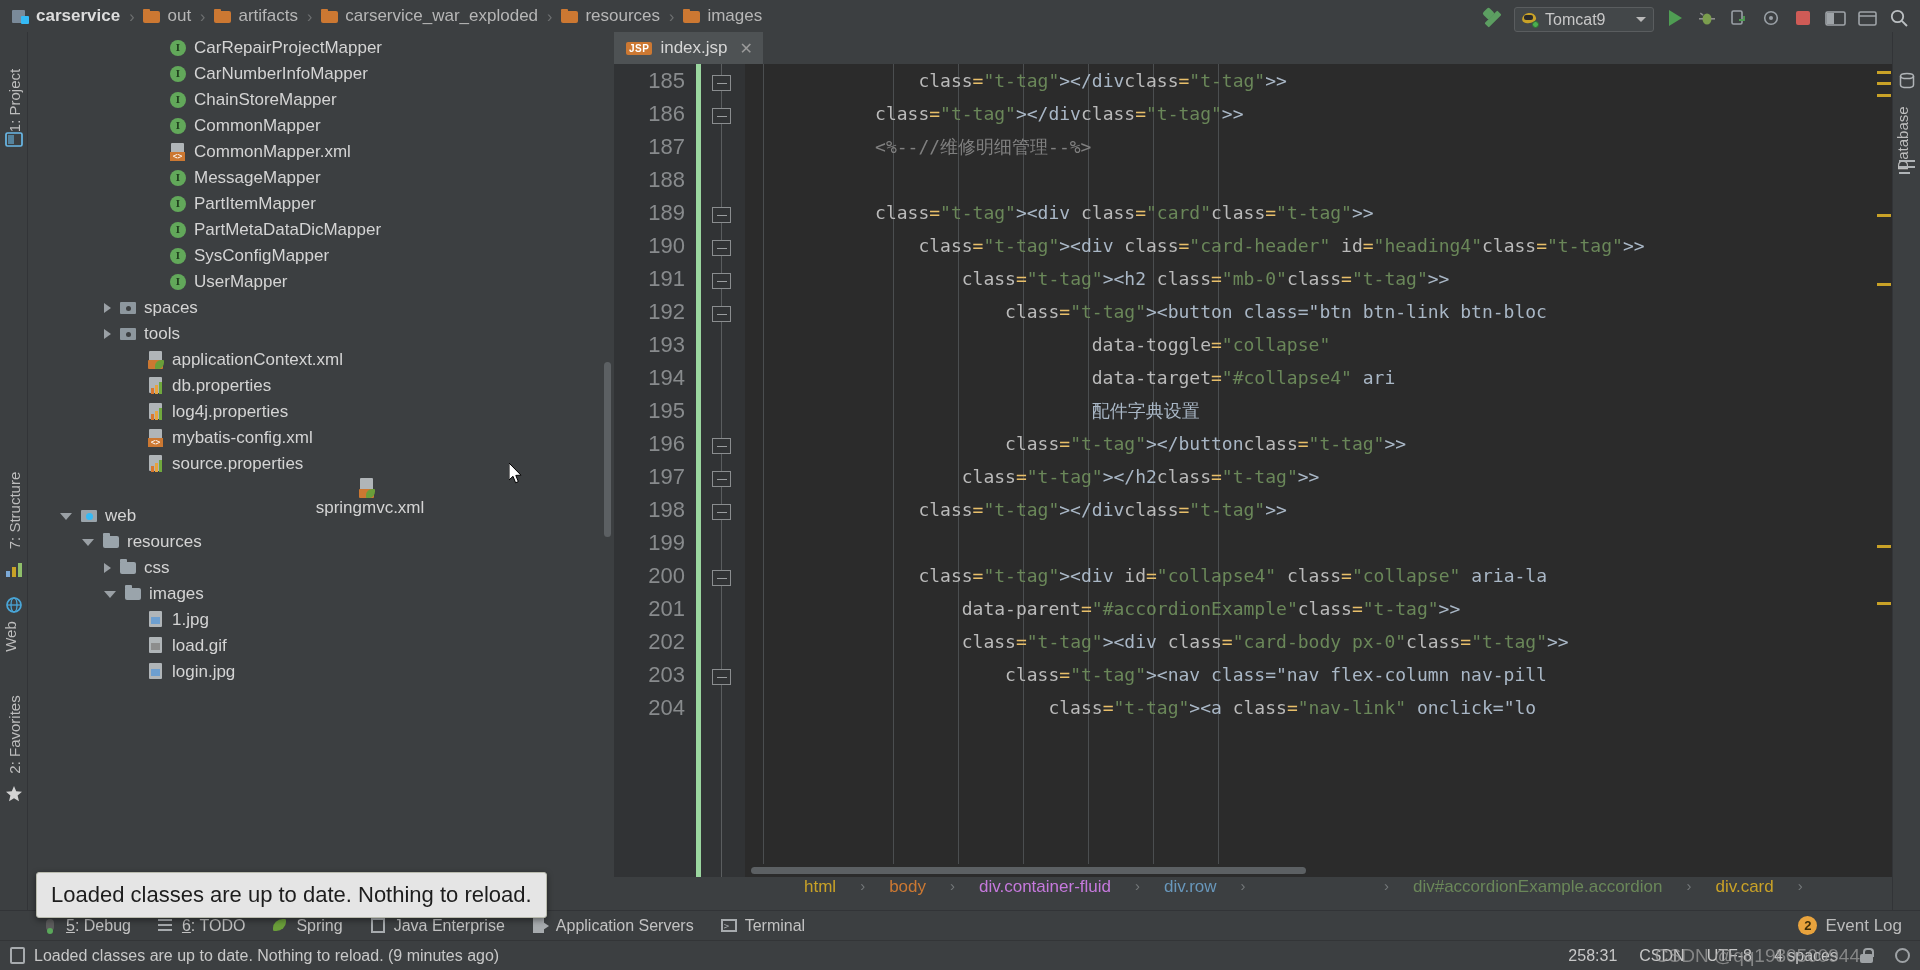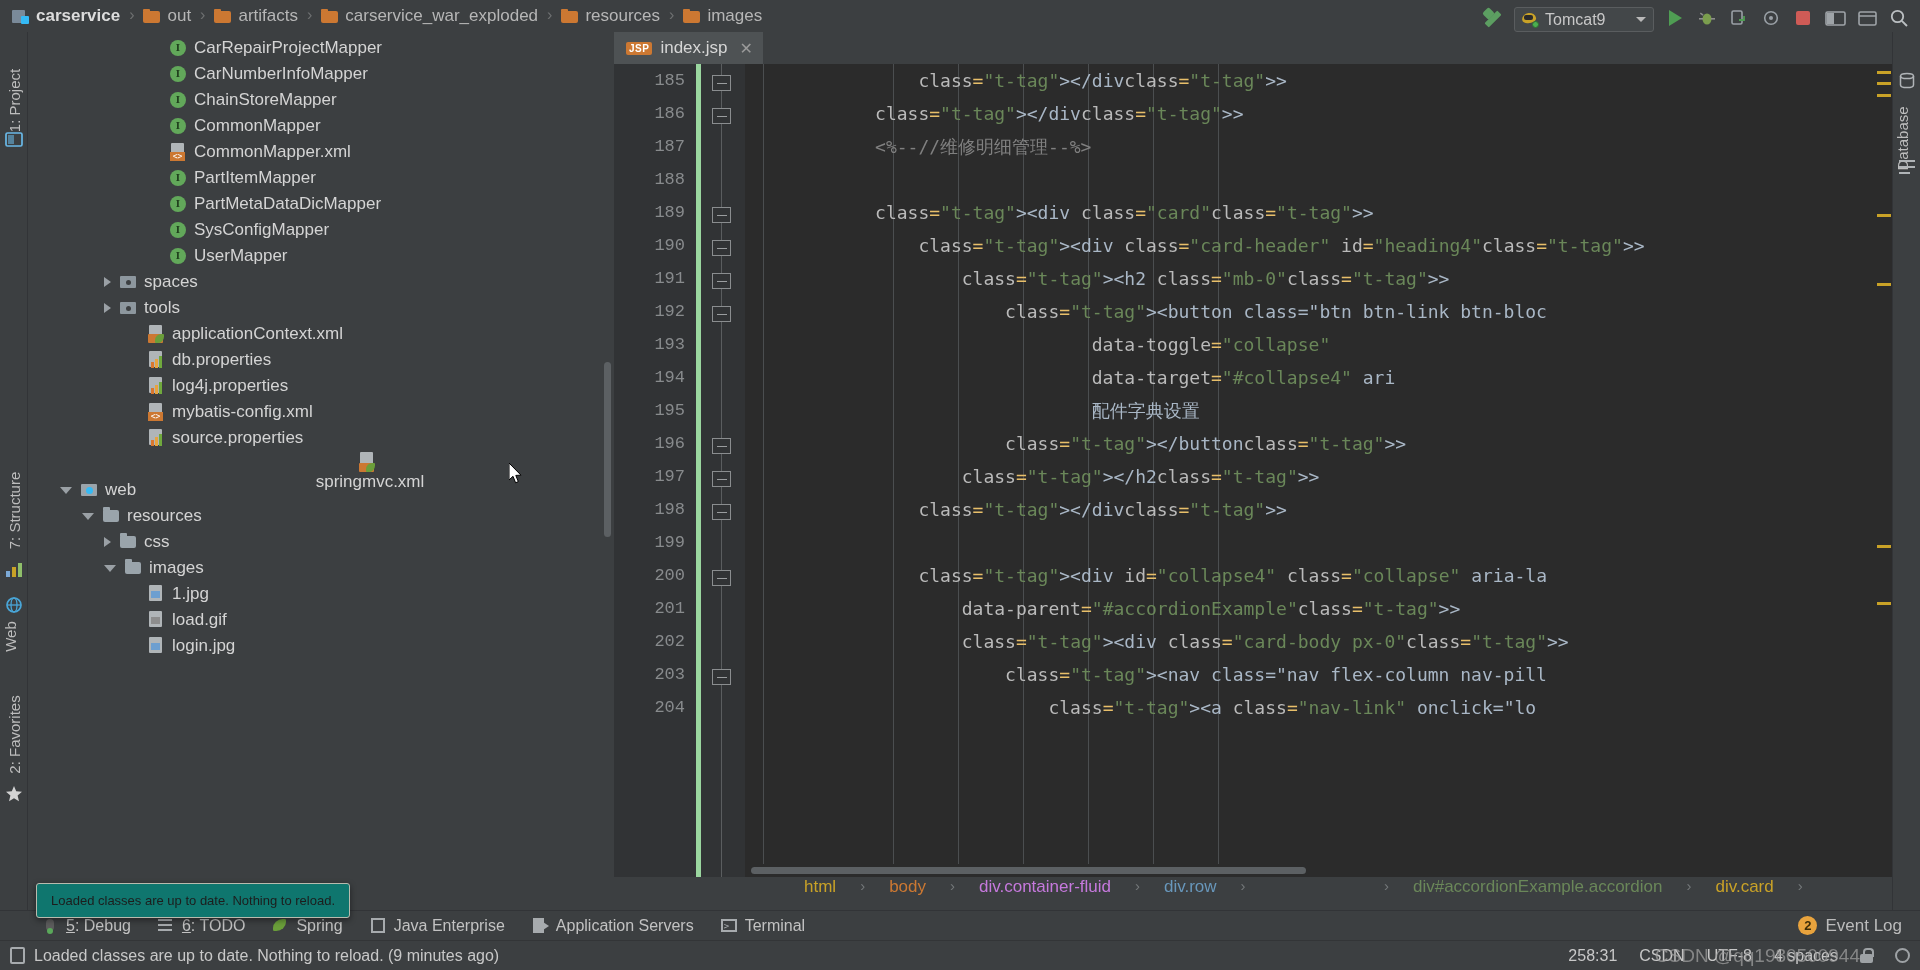--- a/index.html
+++ b/index.html
@@ -131,22 +131,22 @@
   .ic.fweb i{position:absolute;left:7px;top:6px;width:7px;height:7px;border-radius:50%;background:#35baf5;}
   
   .ic.img:before{content:"";position:absolute;left:3px;top:0px;width:13px;height:16px;background:#b0b5b8;border-radius:1px;}
   .ic.img i{position:absolute;left:5px;top:6px;width:9px;height:7px;background:#6d9fd0;}
   .ic.gif i{background:#8d8d8d;}
 
   .proj-scroll{position:absolute;right:3px;top:330px;width:7px;height:175px;background:#5c6063;border-radius:4px;}
 
   
   .balloon{
-    position:absolute; left:36px; bottom:52px; background:#0f766e; color:#1d1d1d;
-    border:1px solid #b9bbae; border-radius:3px; padding:9px 14px; font-size:13px;
+    position:absolute; left:36px; bottom:52px; background:#e5e5e5; color:#1d1d1d;
+    border:1px solid #b9bbae; border-radius:3px; padding:9px 14px; font-size:22px;
     box-shadow:0 2px 6px rgba(0,0,0,.45); z-index:40; white-space:nowrap;
   }
   .cursor{
     position:absolute; left:509px; top:463px; width:14px; height:21px; z-index:60; pointer-events:none;
   }
 
   
   .editor{ flex:1 1 auto; display:flex; flex-direction:column; min-width:0; background:#2b2b2b;}
   .tabbar{ height:32px; background:#3c3f41; display:flex; align-items:flex-end; flex:0 0 32px;}
   .tab{
@@ -154,21 +154,21 @@
     background:#4e5254; color:#d6d6d6; font-size:17px; position:relative;
   }
   .jsp-ic{
     background:#cc7832; color:#fff; font-size:10px; font-weight:bold; letter-spacing:.5px;
     padding:1px 3px; border-radius:2px; font-family:"Liberation Sans",sans-serif;
   }
   .tabclose{ color:#9a9a9a; font-size:16px; margin-left:4px;}
 
   .edbody{ flex:1 1 auto; display:flex; min-height:0; position:relative; background:#2b2b2b;}
   .gutter{ width:85px; flex:0 0 85px; background:#313335; position:relative;
-    font-family:Liberation Mono, monospace; font-size:17px; color:#888b8d;}
+    font-family:Liberation Sans, sans-serif; font-size:22px; color:#888b8d;}
   .gline{ height:33px; line-height:33px; text-align:right; padding-right:14px;}
   .folds{ width:46px; flex:0 0 46px; background:#313335; position:relative;}
   .fold-rail{position:absolute;left:22px;top:0;bottom:0;width:1px;background:#5a5d5f;}
   .fold-box{position:absolute;left:13px;width:19px;height:16px;border:1px solid #8a8d8f;
     background:#313335;}
   .fold-box:after{content:"";position:absolute;left:4px;top:7px;width:10px;height:1px;background:#9a9d9f;}
   .cmark{ position:absolute; left:0; width:4px; background:#9ad69f; }
 
   .codewrap{ flex:1 1 auto; position:relative; overflow:hidden; background:#2b2b2b;}
   pre.code{
@@ -234,21 +234,21 @@
   .lockic:after{content:"";position:absolute;left:3px;top:0;width:7px;height:7px;border:2px solid #9ea2a5;
     border-bottom:none;border-radius:4px 4px 0 0;}
   .faceic{width:15px;height:15px;border:2px solid #9ea2a5;border-radius:50%;}
 </style>
 </head>
 <body>
 
 <div id="app">
 
   <div class="topbar">
-    <div id="crumbs" style="display:flex;align-items:flex-start;">
+    <div id="crumbs" style="display:flex;align-items:flex-end;">
         <span class="crumb first">
           <span class="mod-ic"></span>
           <b>carservice</b>
         </span>
         <span class="crumb-sep">›</span>
         <span class="crumb">
           <span class="folder-ic"></span>
           <span>out</span>
         </span>
         <span class="crumb-sep">›</span>
@@ -398,20 +398,25 @@
           </div>
           <div class="row" style="padding-left: 120px;">
             <span class="arrow none"></span>
             <span class="ic iface"></span>
             <span>CommonMapper</span>
           </div>
           <div class="row" style="padding-left: 120px;">
             <span class="arrow none"></span>
             <span class="ic xml"></span>
             <span>CommonMapper.xml</span>
+          </div>
+          <div class="row" style="padding-left: 120px;">
+            <span class="arrow none"></span>
+            <span class="ic iface"></span>
+            <span>MessageMapper</span>
           </div>
           <div class="row" style="padding-left: 120px;">
             <span class="arrow none"></span>
             <span class="ic iface"></span>
             <span>PartItemMapper</span>
           </div>
           <div class="row" style="padding-left: 120px;">
             <span class="arrow none"></span>
             <span class="ic iface"></span>
             <span>PartMetaDataDicMapper</span>

